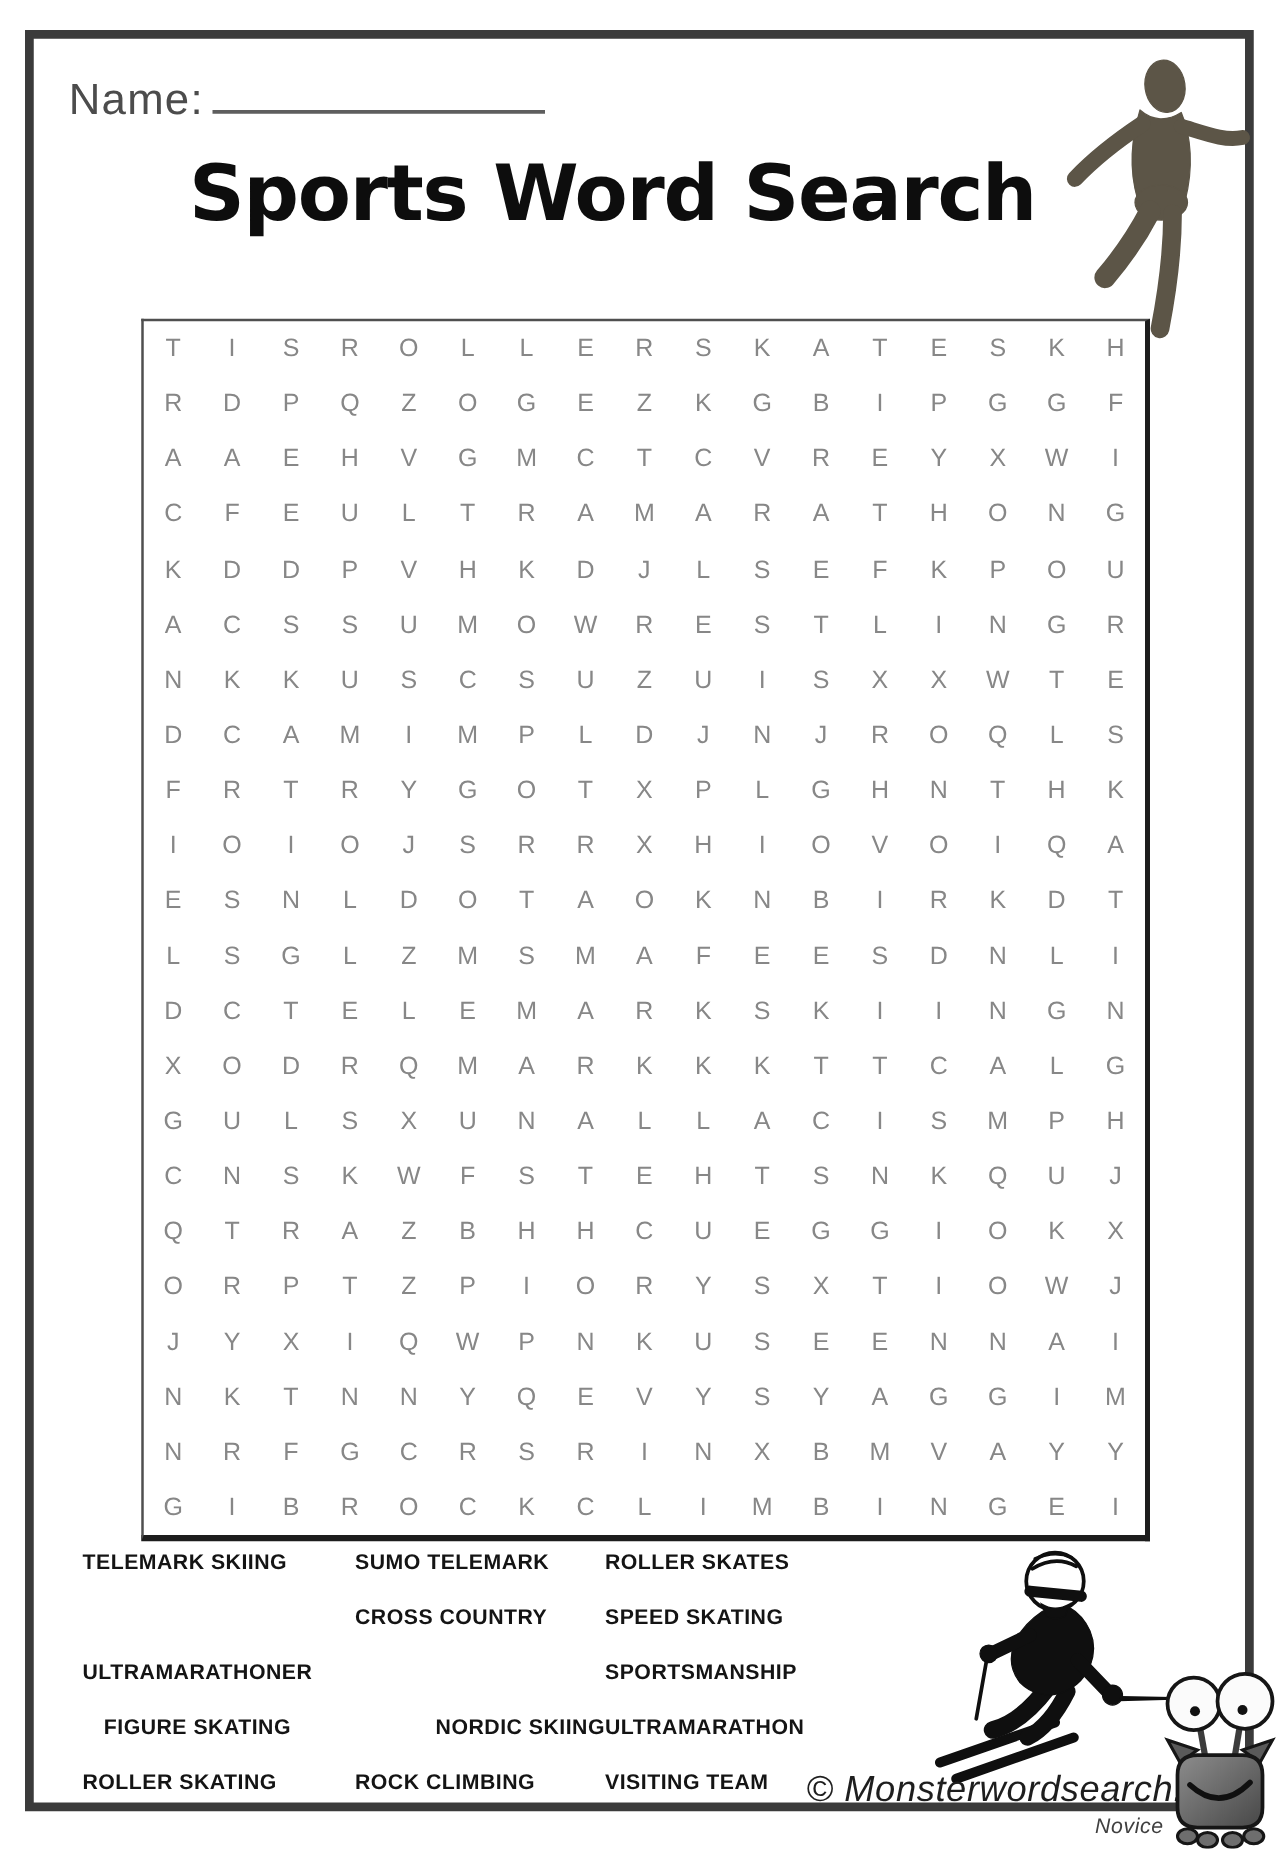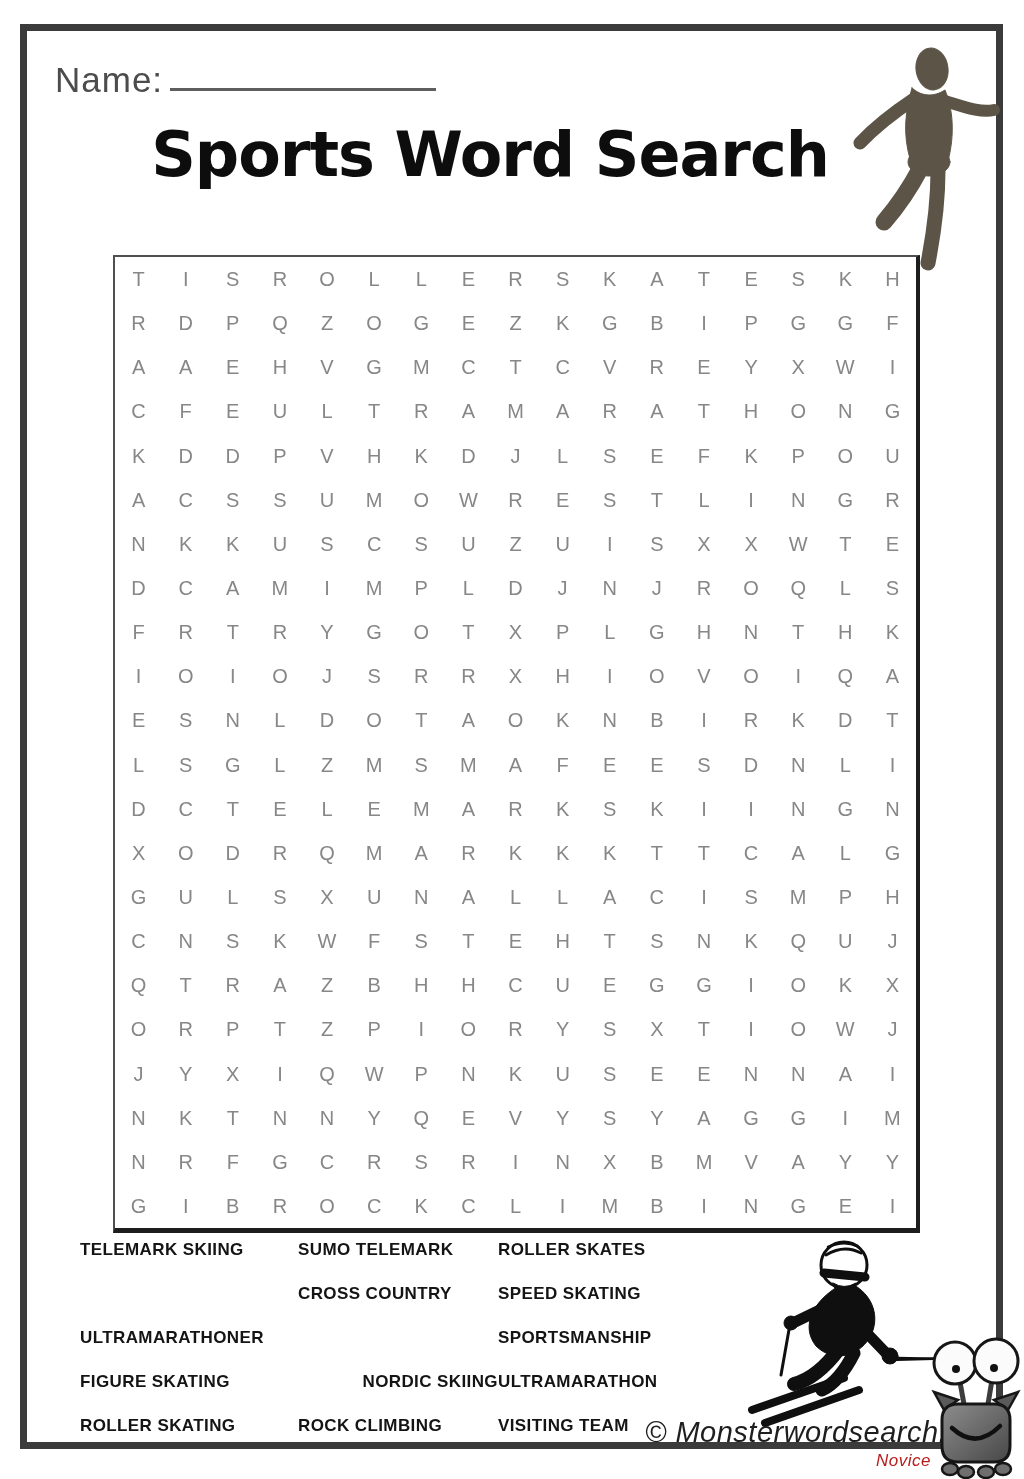--- a/index.html
+++ b/index.html
@@ -29,35 +29,35 @@
     box-sizing:border-box; background:#fff;
     border-top:2px solid #4f4f4f; border-left:2px solid #4f4f4f;
     border-right:4px solid #1d1d1d; border-bottom:5px solid #1d1d1d;
     display:grid;
   }
   .cell {
     display:flex; align-items:center; justify-content:center;
     font-size:20px; color:#878787; line-height:1;
   }
   .word-list {
-    position:absolute; left:80px; top:1240px;
+    position:absolute; left:66px; top:1240px;
     display:grid; grid-template-columns:218px 200px 252px; grid-auto-rows:44px;
   }
   .word {
     font-size:17px; font-weight:bold; color:#141414; letter-spacing:0.4px;
     white-space:nowrap;
   }
   .skier { position:absolute; left:738px; top:1232px; width:228px; height:200px; }
   .copyright {
     position:absolute; left:645px; top:1416px; font-size:29px; font-style:italic;
     color:#1e1e1e; letter-spacing:0.5px; white-space:nowrap;
   }
   .novice {
     position:absolute; left:876px; top:1451px; font-size:17px; font-style:italic;
-    color:#b91c1c; letter-spacing:0.5px;
+    color:#404040; letter-spacing:0.5px;
   }
   .monster { position:absolute; left:928px; top:1332px; width:96px; height:147px; z-index:5; }
 </style>
 </head>
 <body>
 
 <div class="frame"></div>
 
 <div class="name-label">Name:</div>
 <div class="name-line"></div>
@@ -449,21 +449,21 @@
     <div class="cell">I</div>
     <div class="cell">N</div>
     <div class="cell">G</div>
     <div class="cell">E</div>
     <div class="cell">I</div>
   </div>
 
 <div class="word-list">
     <div class="word" style="grid-area: 1 / 1;">TELEMARK SKIING</div>
     <div class="word" style="grid-area: 3 / 1;">ULTRAMARATHONER</div>
-    <div class="word" style="grid-area: 4 / 1;">FIGURE SKATING</div>
+    <div class="word" style="grid-area: 4 / 1; margin-left: 17px;">FIGURE SKATING</div>
     <div class="word" style="grid-area: 5 / 1;">ROLLER SKATING</div>
     <div class="word" style="grid-area: 1 / 2;">SUMO TELEMARK</div>
     <div class="word" style="grid-area: 2 / 2;">CROSS COUNTRY</div>
     <div class="word" style="grid-area: 4 / 2; text-align: right;">NORDIC SKIING</div>
     <div class="word" style="grid-area: 5 / 2;">ROCK CLIMBING</div>
     <div class="word" style="grid-area: 1 / 3;">ROLLER SKATES</div>
     <div class="word" style="grid-area: 2 / 3;">SPEED SKATING</div>
     <div class="word" style="grid-area: 3 / 3;">SPORTSMANSHIP</div>
     <div class="word" style="grid-area: 4 / 3;">ULTRAMARATHON</div>
     <div class="word" style="grid-area: 5 / 3;">VISITING TEAM</div>

